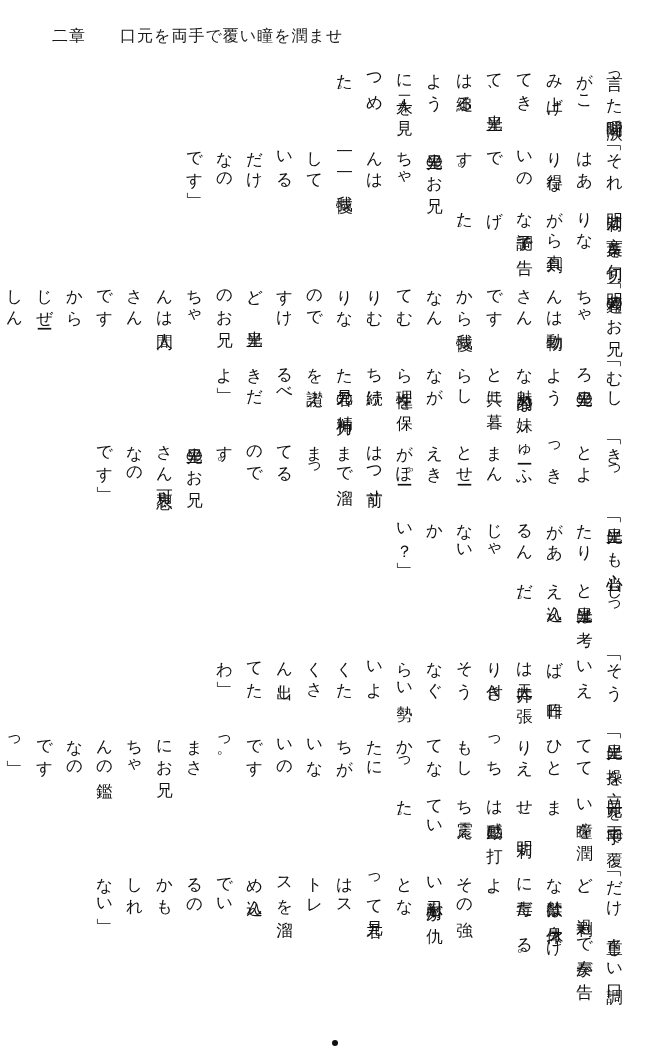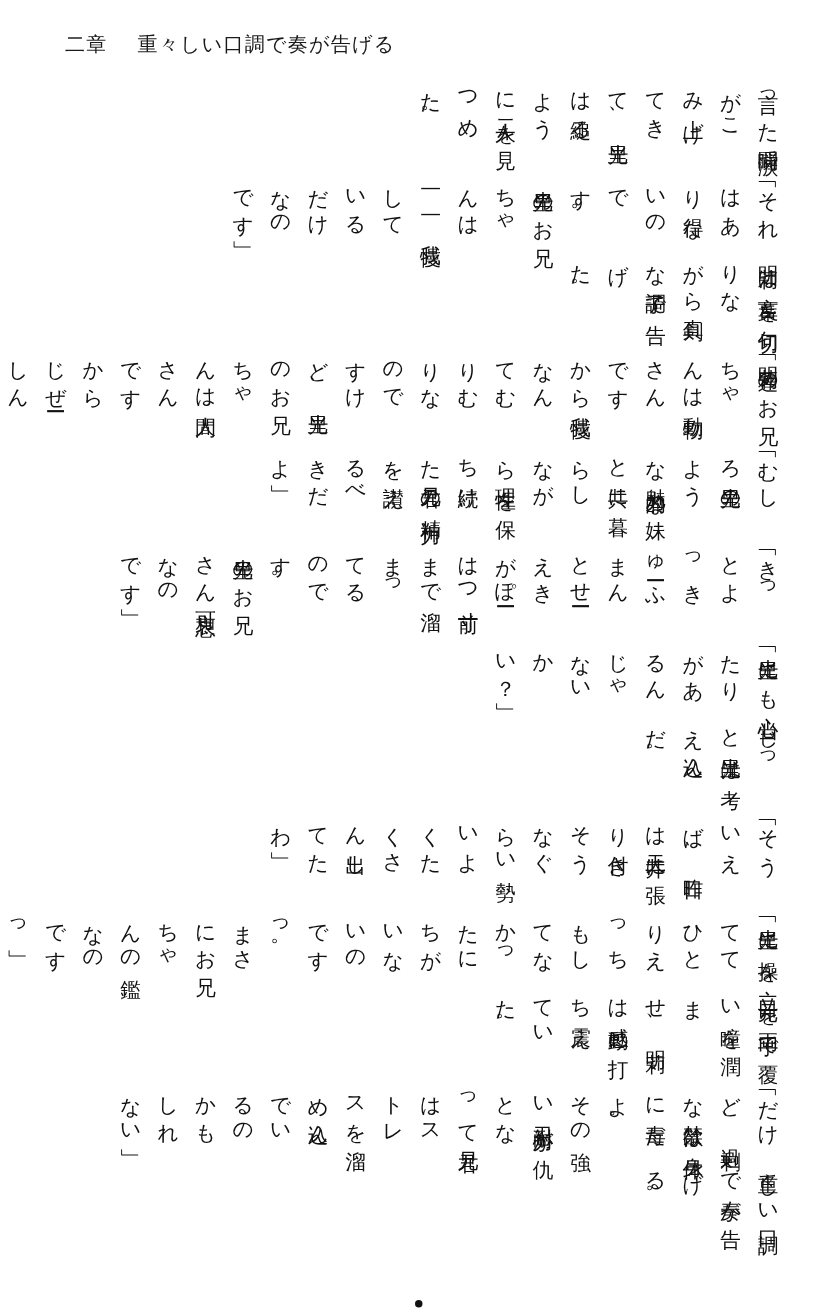--- a/index.html
+++ b/index.html
@@ -20,21 +20,21 @@
     position: absolute;
     top: 26px;
     left: 52px;
     right: 52px;
     font-size: 16px;
     letter-spacing: 1px;
     color: #1a1a1a;
     white-space: nowrap;
   }
   .header .chapter-num {
-    margin-right: 18px;
+    margin-right: 28px;
   }
   .body-area {
     position: absolute;
     top: 62px;
     left: 40px;
     right: 40px;
     bottom: 64px;
     writing-mode: vertical-rl;
     text-orientation: upright;
     direction: ltr;
@@ -80,21 +80,21 @@
     background: #111111;
   }
 </style>
 </head>
 <body>
 
 <div class="page">
 
   <div class="header">
     <span class="chapter-num">二章</span>
-    <span>重々しい口調で奏が告げる</span>
+    <span>口元を両手で覆い瞳を潤ませ</span>
   </div>
 
   <div class="body-area">
     <div class="col">言った瞬間涙がこみ上げてきて、光里は縋るように二人を見つめた。</div>
     <div class="col indent">「それはあり得ないのです。　光里のお兄ちゃんは——我慢しているだけなのです」</div>
     <div class="col">明莉は言葉を句切りながら真剣な調子で告げた。</div>
     <div class="col indent">「明莉達のお兄ちゃんは動物さんですから我慢なんてむりむりなのですけど、光里のお兄ちゃんは人間さんですからじぜーしんが備わっているのです」</div>
     <div class="col indent">「むしろ光里のような魅力的な妹と共に暮らしながら理性を保ち続けた兄君の精神力を讃えるべきだよ」</div>
     <div class="col indent">「きっとよっきゅーふまんとせーえきがぽーはつ寸前まで溜まってるのです。　光里のお兄さん可哀想なのです」</div>
     <div class="col indent">「光里にも心当たりがあるんじゃないかい？」</div>

